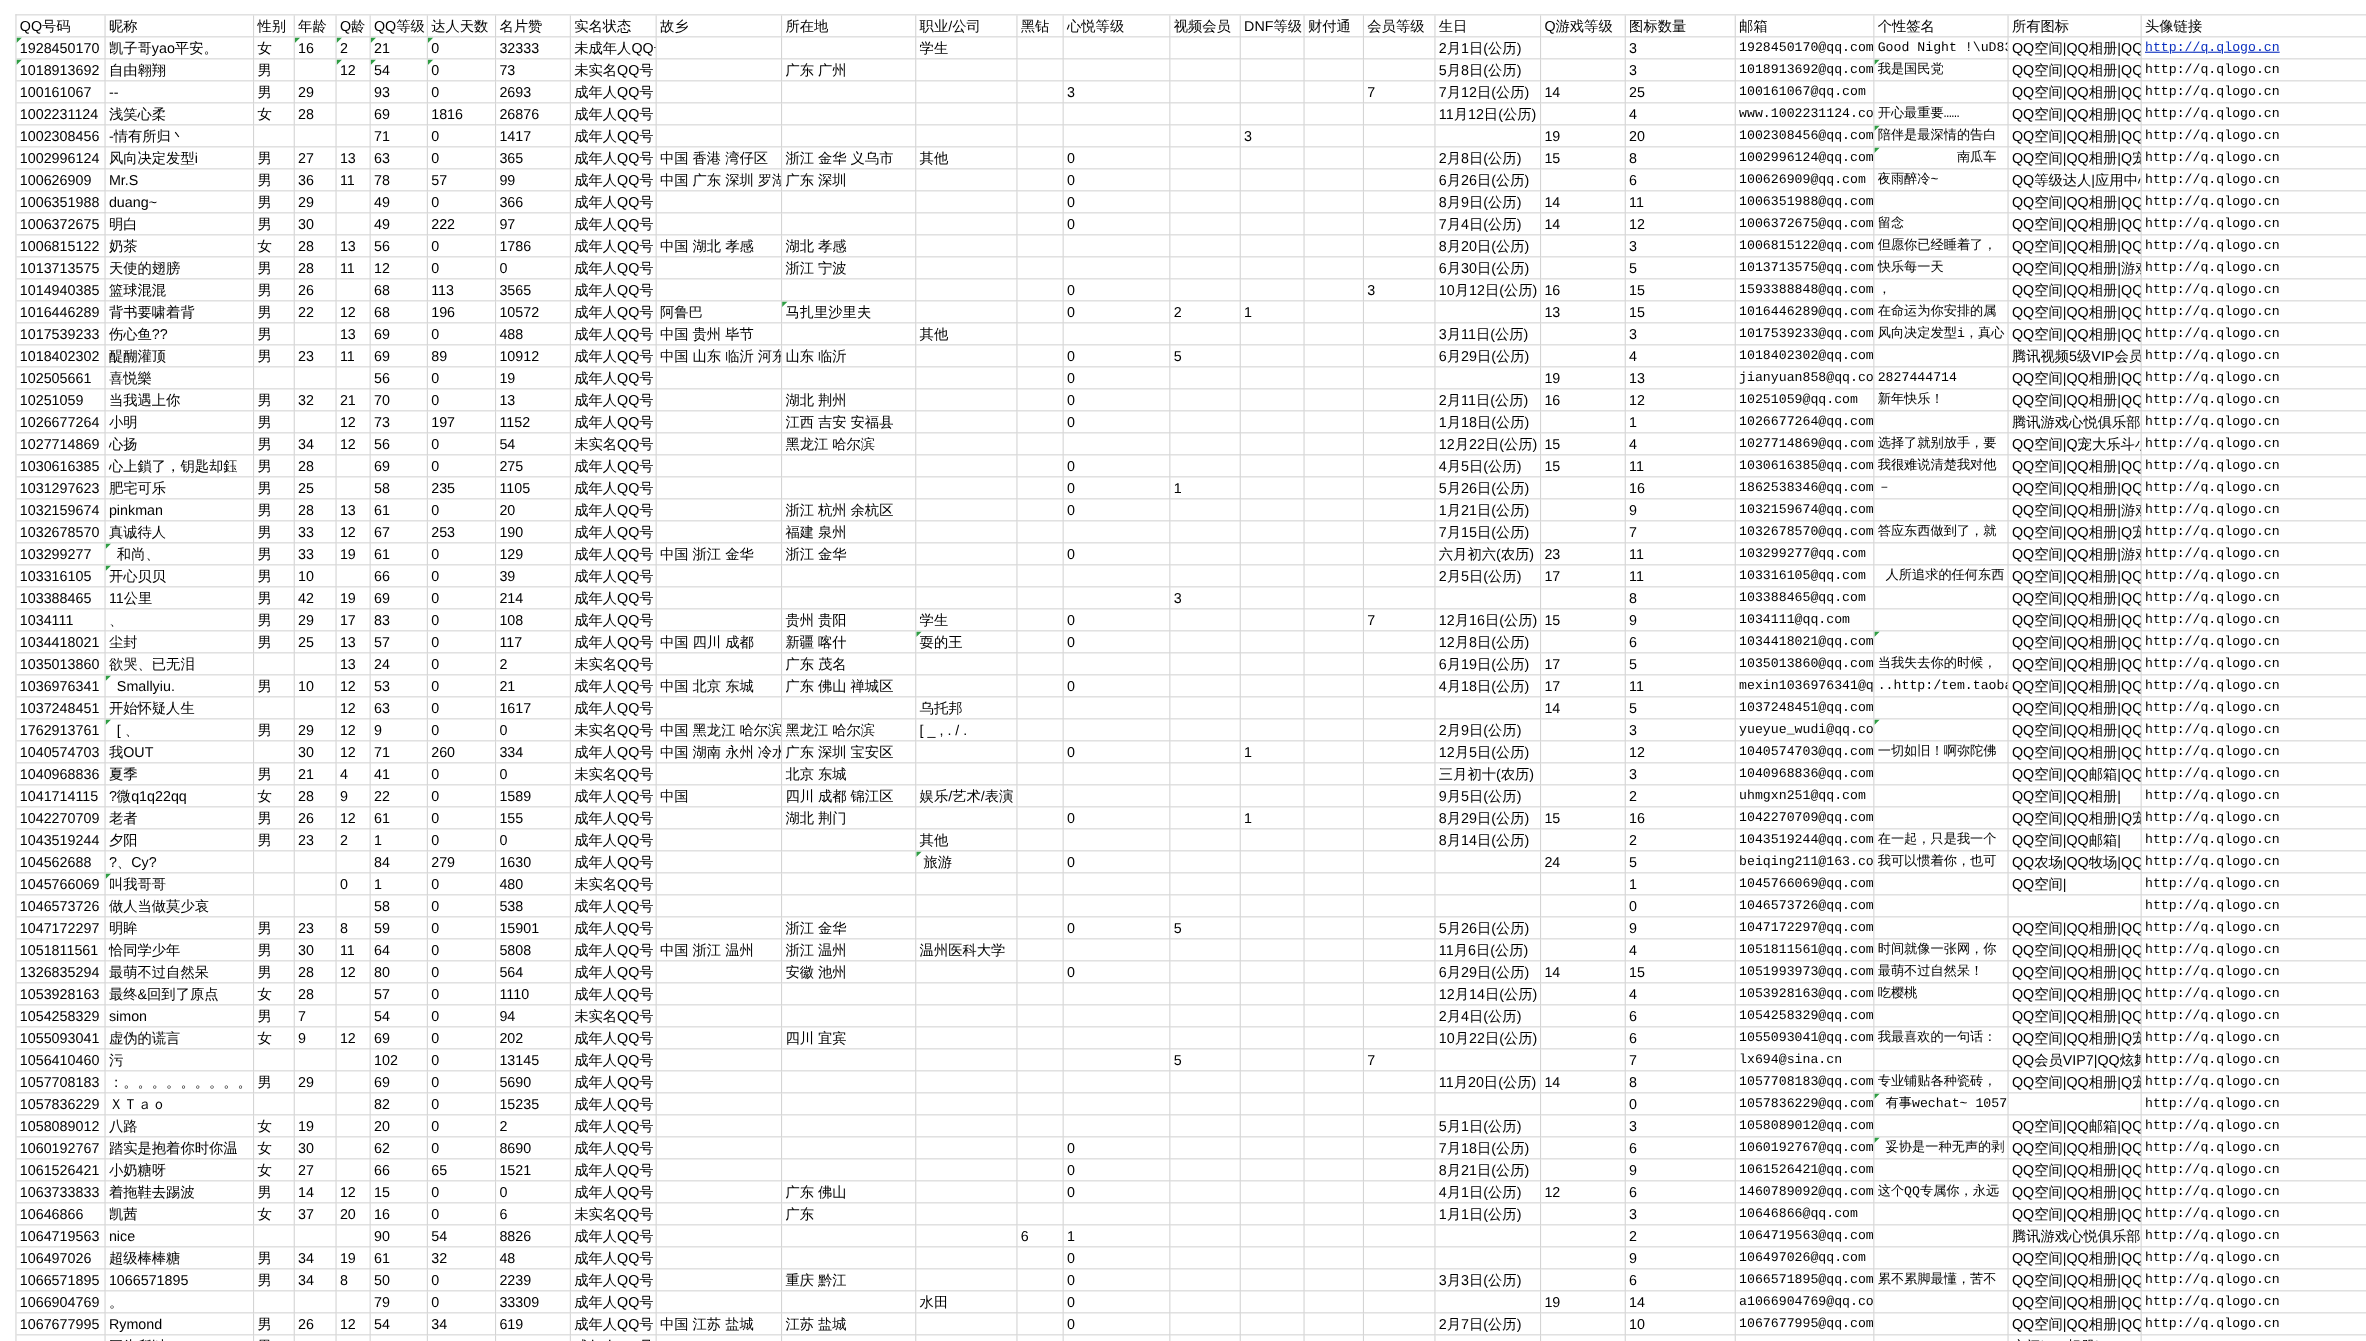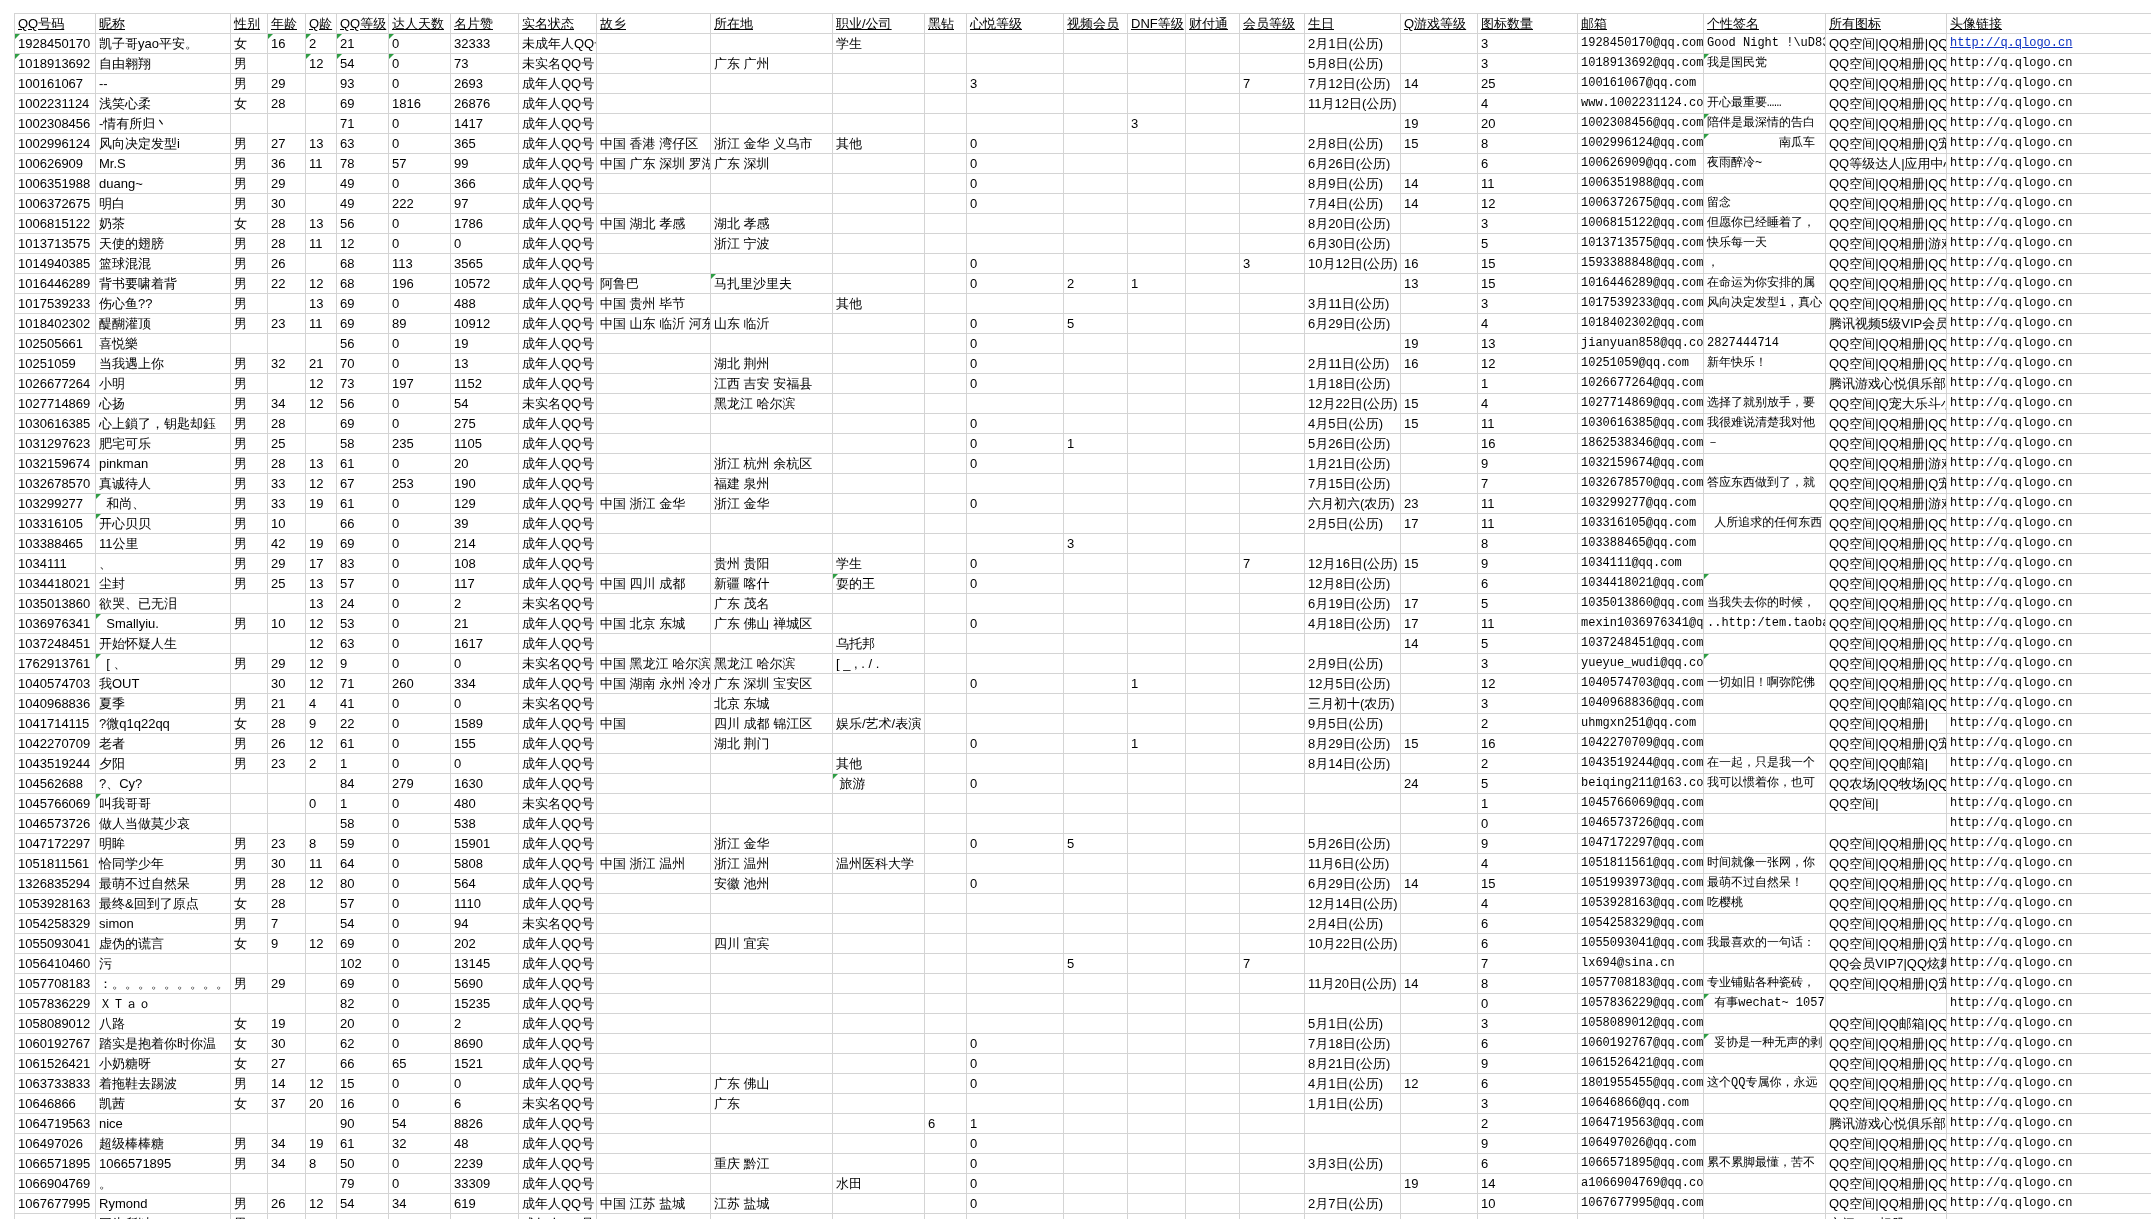--- a/index.html
+++ b/index.html
@@ -5,21 +5,21 @@
   html,body{margin:0;padding:0;}
   body{width:2151px;height:1219px;background:#ffffff;overflow:hidden;position:relative;
        font-family:"Liberation Sans",sans-serif;}
   .sheet{position:absolute;left:14px;top:13px;display:grid;
          border-top:1px solid #d4d4d4;border-left:1px solid #d4d4d4;background:#fff;}
   .cell{position:relative;height:20px;line-height:19px;font-size:13px;color:#000;
         padding:0 1px 0 3px;border-right:1px solid #d4d4d4;border-bottom:1px solid #d4d4d4;
         box-sizing:border-box;white-space:pre;overflow:hidden;
         font-family:"Liberation Sans",sans-serif;}
   .cell.mono{font-family:"Liberation Mono",monospace;font-size:12px;}
-  .cell.header{color:#000;text-decoration:underline;}
+  .cell.header{color:#000;}
   .tri{position:absolute;left:0;top:0;width:0;height:0;
        border-top:5px solid #2f9e44;border-right:5px solid transparent;}
   .link{color:#0b2fbf;text-decoration:underline;}
 </style>
 </head>
 <body>
 
 <div class="sheet" style="grid-template-columns: 81px 135px 37px 38px 31px 52px 62px 68px 78px 114px 122px 92px 42px 97px 64px 58px 54px 65px 96px 77px 100px 126px 122px 121px 205px;">
     <div class="cell header">QQ号码</div>
     <div class="cell header">昵称</div>
@@ -1360,21 +1360,21 @@
     <div class="cell"></div>
     <div class="cell"></div>
     <div class="cell">0</div>
     <div class="cell"></div>
     <div class="cell"></div>
     <div class="cell"></div>
     <div class="cell"></div>
     <div class="cell">4月1日(公历)</div>
     <div class="cell">12</div>
     <div class="cell">6</div>
-    <div class="cell mono">1801955455@qq.com</div>
+    <div class="cell mono">1460789092@qq.com</div>
     <div class="cell mono">这个QQ专属你，永远</div>
     <div class="cell">QQ空间|QQ相册|QQ</div>
     <div class="cell mono">http://q.qlogo.cn</div>
     <div class="cell">10646866</div>
     <div class="cell">凯茜</div>
     <div class="cell">女</div>
     <div class="cell">37</div>
     <div class="cell">20</div>
     <div class="cell">16</div>
     <div class="cell">0</div>

